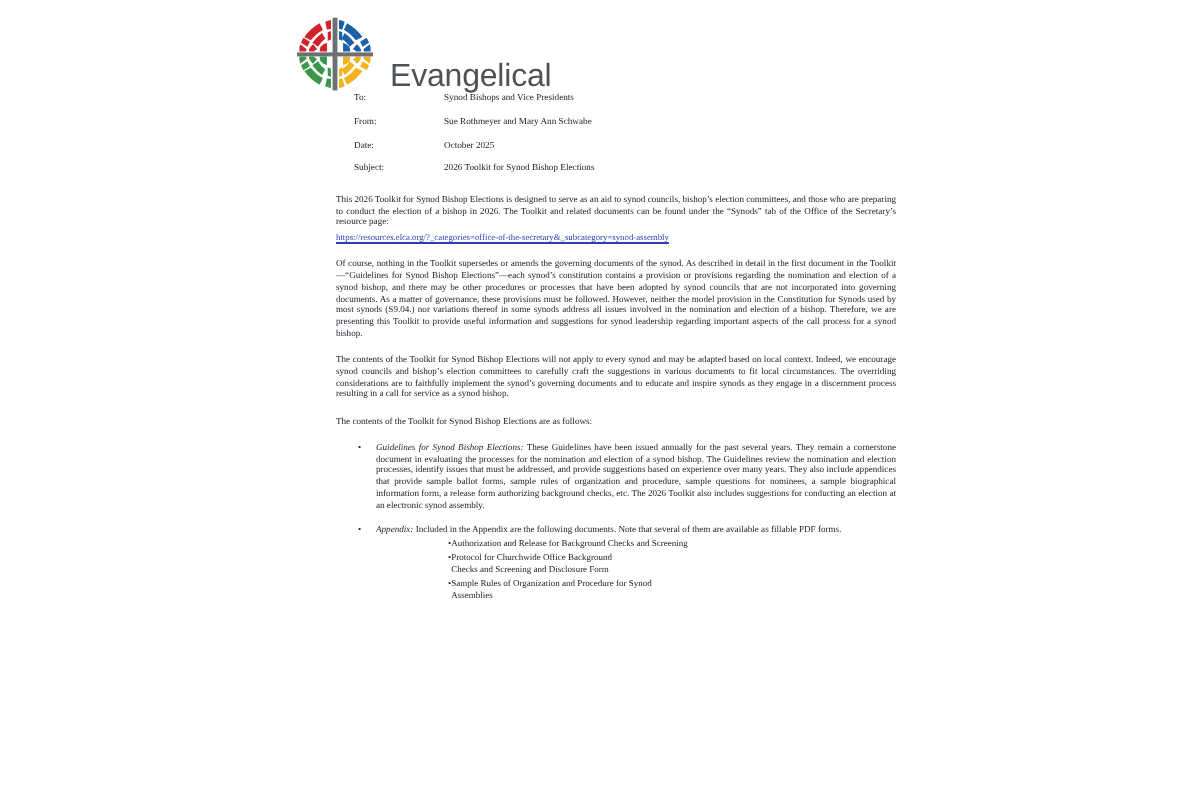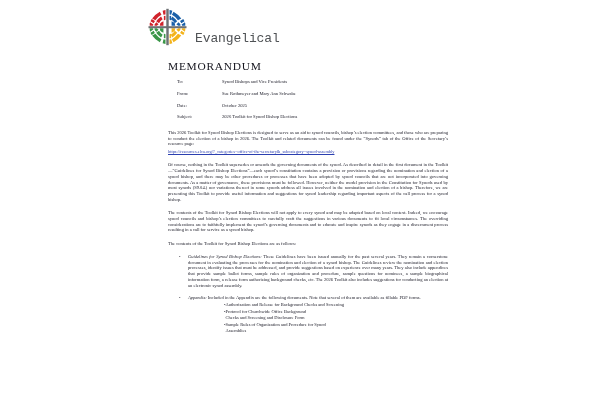--- a/index.html
+++ b/index.html
@@ -30,22 +30,22 @@
     padding: 7px 0 0 147px;
     height: 46px;
     box-sizing: border-box;
   }
   .logo-mark {
     width: 41px;
     height: 38px;
     flex: 0 0 41px;
   }
   .logo-words {
-    font-family: Liberation Mono, monospace;
-    font-size: 13px;
+    font-family: Liberation Sans, sans-serif;
+    font-size: 16px;
     line-height: 11.6px;
     color: #4f5255;
     letter-spacing: -0.1px;
     white-space: nowrap;
     margin-top: 24px;
   }
 
   
   .doc-body {
     padding: 0 152px 0 168px;
@@ -200,21 +200,20 @@
         </g>
       </svg>
     </span>
     <span class="logo-words">
       <div>Evangelical</div>
     </span>
   </div>
 
   <div class="doc-body">
 
-    <div class="memo-title">MEMORANDUM</div>
 
     <div class="memo-fields">
       <div class="memo-row">
         <span class="memo-label">To:</span>
         <span class="memo-value">Synod Bishops and Vice Presidents</span>
       </div>
       <div class="memo-row">
         <span class="memo-label">From:</span>
         <span class="memo-value">Sue Rothmeyer and Mary Ann Schwabe</span>
       </div>

